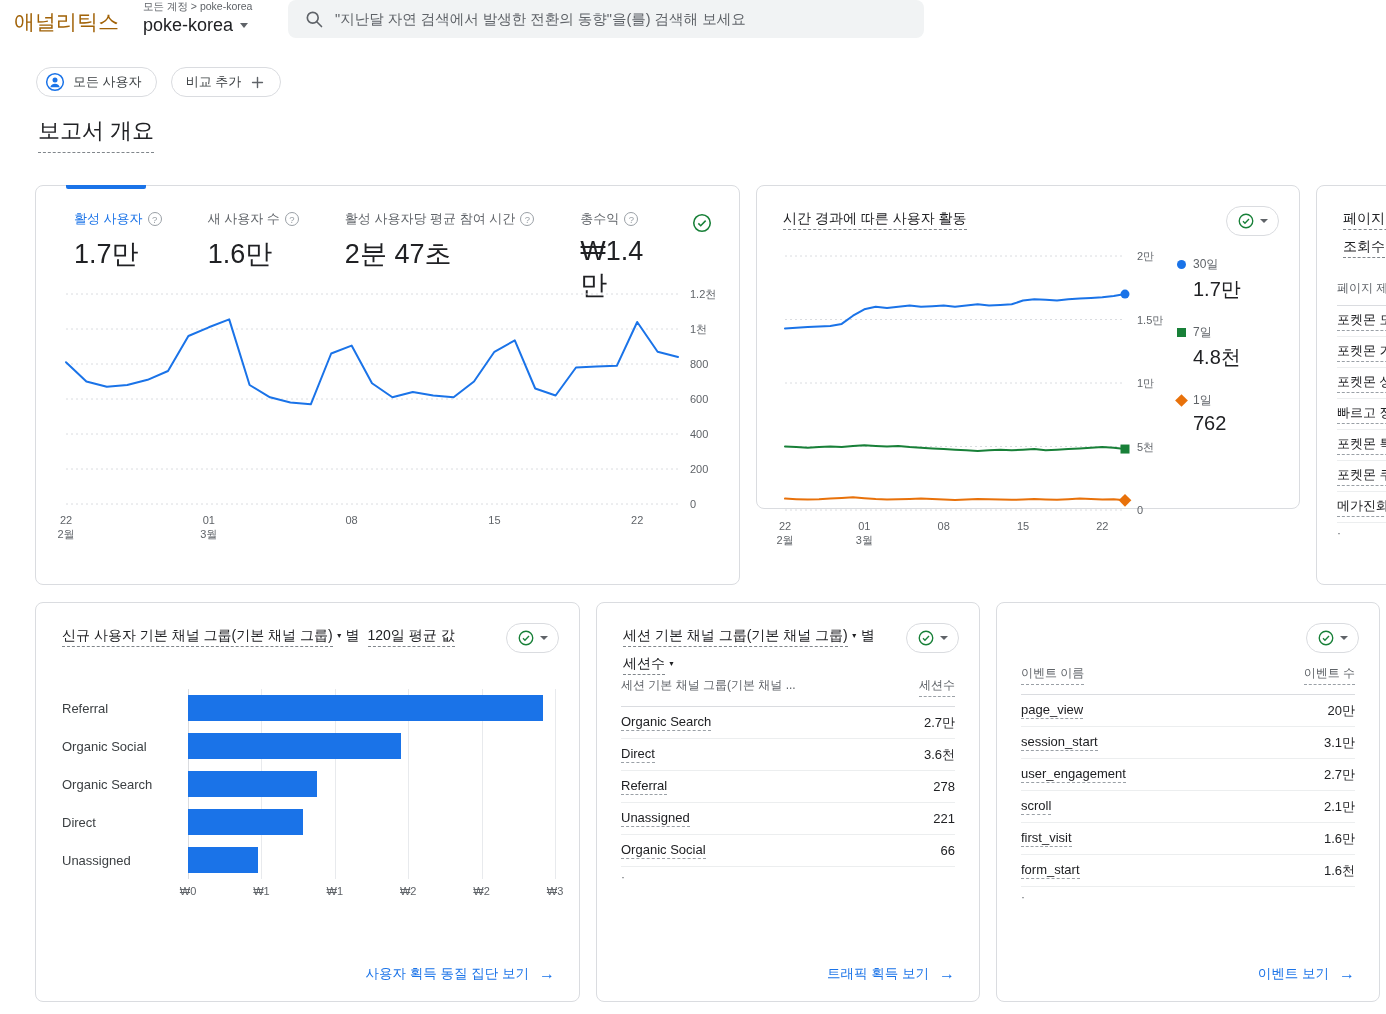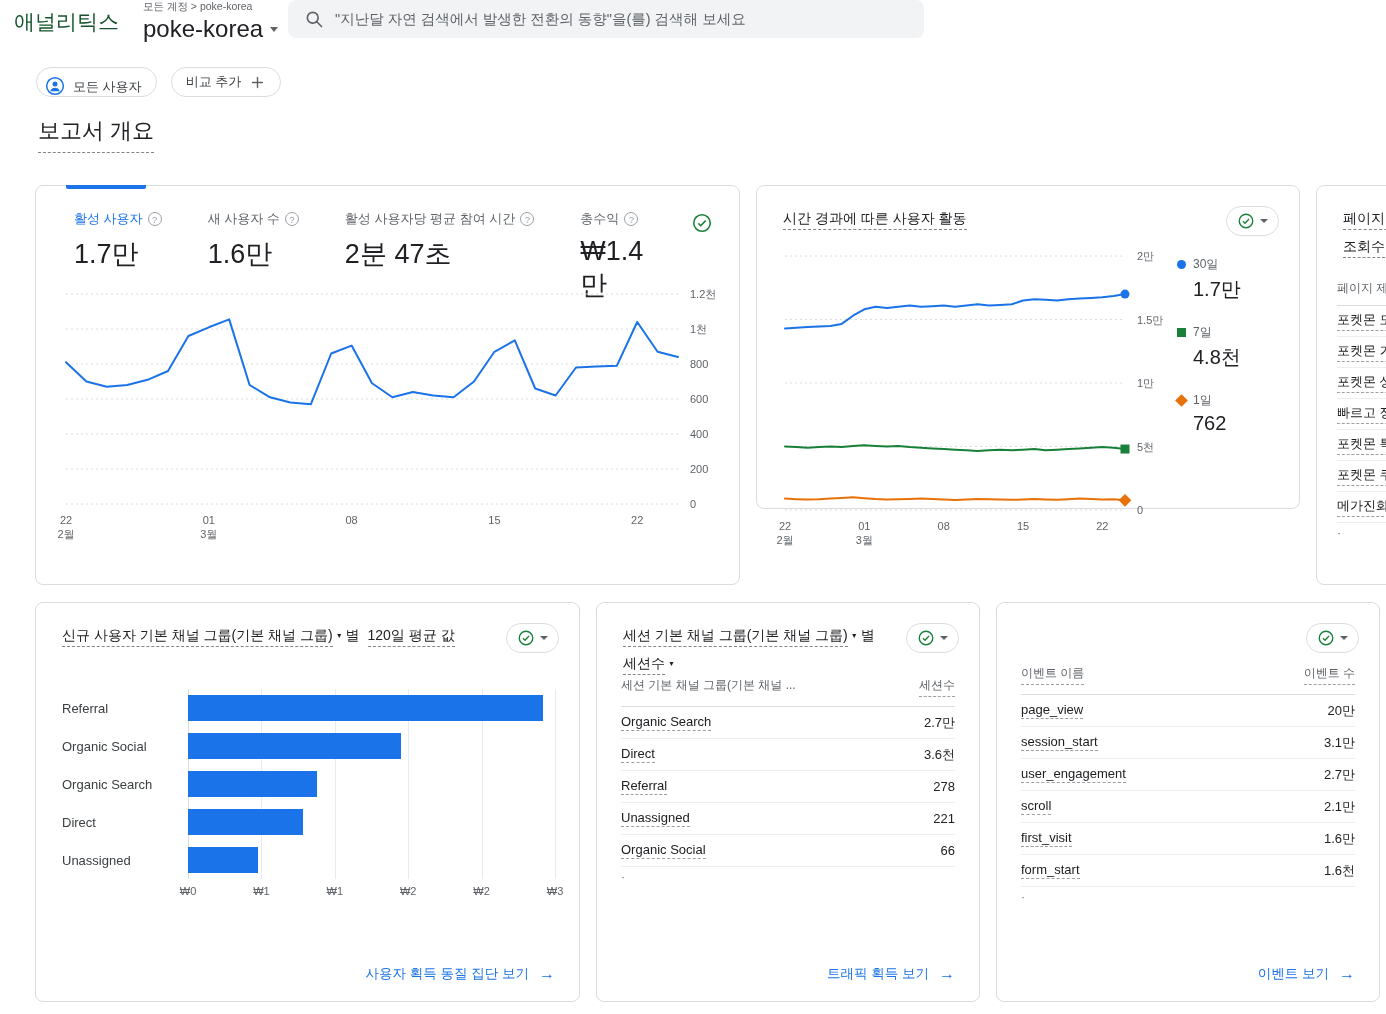--- a/index.html
+++ b/index.html
@@ -1,36 +1,36 @@
 <!DOCTYPE html>
 <html><head>
 <meta charset="utf-8">
 <style>
   * { box-sizing: border-box; margin: 0; padding: 0; }
   html,body { width:1386px; height:1014px; overflow:hidden; background:#fff;
     font-family:"Liberation Sans", sans-serif; color:#202124; position:relative; }
 
   
   .header { position:relative; height:48px; }
-  .logo { position:absolute; left:14px; top:8px; font-size:21px; color:#14532d; }
+  .logo { position:absolute; left:14px; top:8px; font-size:21px; color:#a16207; }
   .account-block { position:absolute; left:143px; top:0; cursor:pointer; }
   .breadcrumb { font-size:10.5px; color:#5f6368; white-space:nowrap; }
-  .account-row { display:flex; align-items:center; gap:7px; font-size:24px; color:#202124; margin-top:1px; }
+  .account-row { display:flex; align-items:center; gap:7px; font-size:18px; color:#202124; margin-top:1px; }
   .caret-down { width:0; height:0; border-left:4px solid transparent; border-right:4px solid transparent; border-top:5px solid #5f6368; }
   .searchbar { position:absolute; left:288px; top:0; width:636px; height:38px; background:#f1f3f4;
     border-radius:8px; display:flex; align-items:center; padding:0 16px; gap:11px; }
   .searchbar input { flex:1; border:none; outline:none; background:transparent; font-size:14.5px;
     font-family:"Liberation Sans",sans-serif; color:#202124; }
   .searchbar input::placeholder { color:#5f6368; opacity:1; }
 
   
   .chips { position:absolute; left:36px; top:67px; display:flex; gap:14px; }
   .chip { display:flex; align-items:center; gap:8px; height:30px; padding:0 14px; border:1px solid #dadce0;
     border-radius:16px; font-size:13px; color:#3c4043; background:#fff; cursor:pointer; white-space:nowrap; }
-  .chip.first { padding-left:8px;align-items:flex-end; }
+  .chip.first { padding-left:8px; }
 
   .page-title { position:absolute; left:38px; top:116px; font-size:22px; }
   .page-title span { border-bottom:1px dashed #80868b; padding-bottom:9px; }
 
   
   .card { position:absolute; background:#fff; border:1px solid #dadce0; border-radius:8px; }
   .tab-indicator { position:absolute; top:-1px; left:30px; width:80px; height:4px; background:#1a73e8; border-radius:0 0 2px 2px; }
   .card-title { position:absolute; top:22px; left:26px; right:100px; font-size:14px; line-height:21px; color:#202124; }
   .card-title > div { margin-bottom:7px; }
   .dotted { border-bottom:1px dashed #80868b; padding-bottom:3px; }

